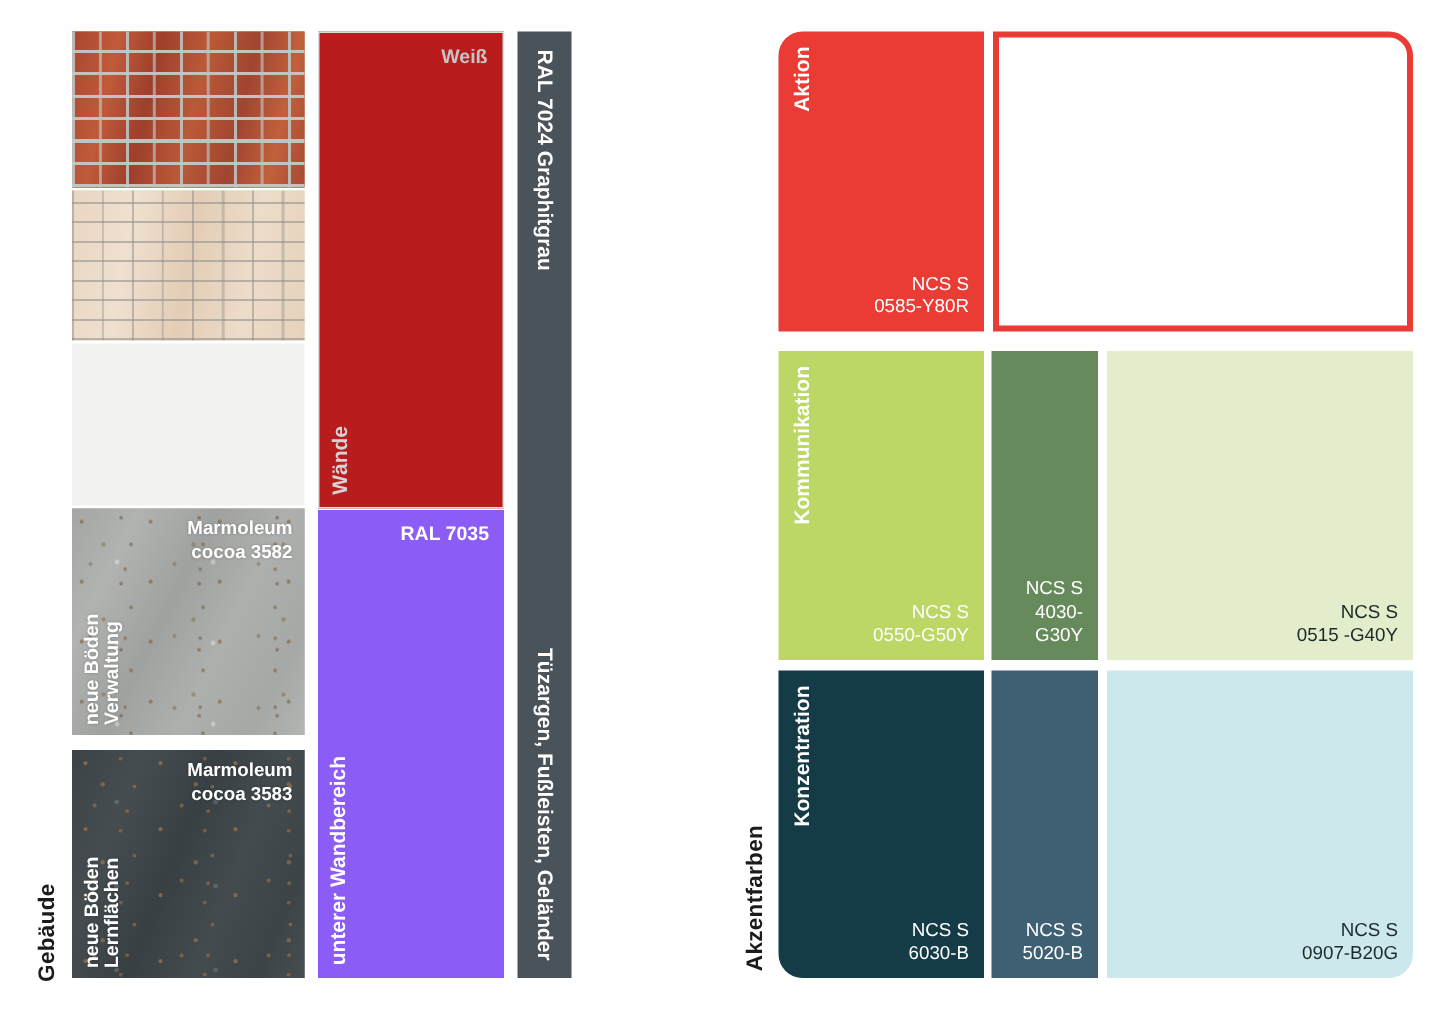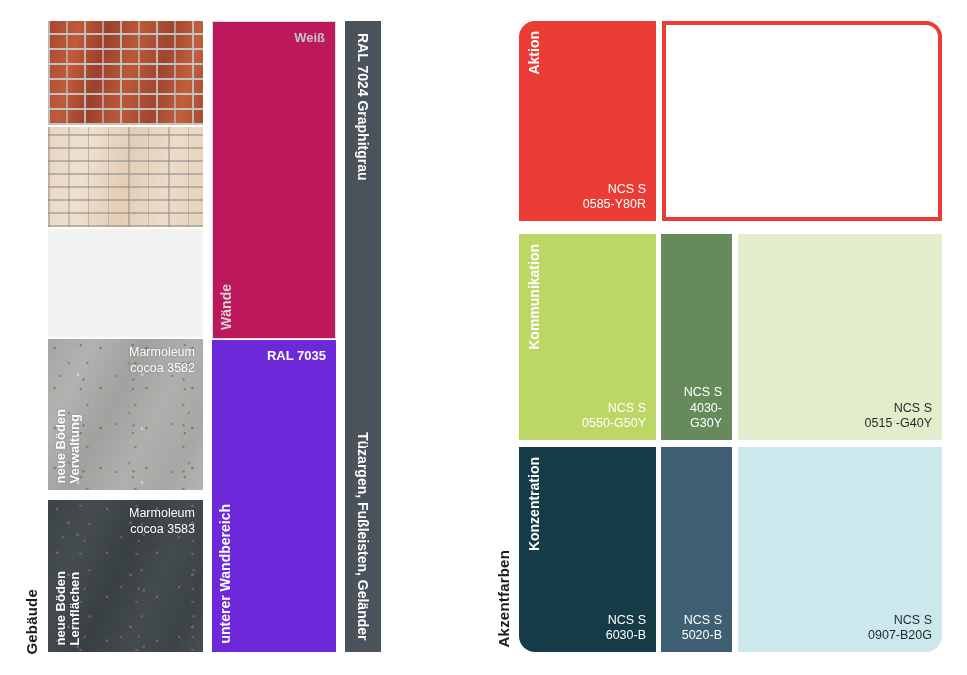--- a/index.html
+++ b/index.html
@@ -31,21 +31,21 @@
 
   
   #left-panel{position:absolute;left:0;top:0;width:480px;height:675px;}
 
   .swatch{position:absolute;overflow:hidden;}
 
   
   .tex-label{
     position:absolute;right:8px;top:6px;
     text-align:right;
-    font-weight:normal;font-size:12.5px;color:#ffffff;
+    font-weight:bold;font-size:12.5px;color:#ffffff;
     line-height:1.25;
     text-shadow:0 0 2px rgba(0,0,0,.25);
   }
   .tex-vlabel{
     position:absolute;left:6px;bottom:7px;
     font-weight:bold;font-size:13px;color:#ffffff;
     text-shadow:0 0 2px rgba(0,0,0,.25);
   }
 
   
@@ -152,32 +152,32 @@
       radial-gradient(circle at 26% 74%, rgba(186,132,76,.45) 0 1.1px, transparent 1.6px),
       radial-gradient(circle at 68% 85%, rgba(172,122,70,.5) 0 1px, transparent 1.5px),
       radial-gradient(circle at 45% 62%, rgba(220,220,220,.18) 0 1.3px, transparent 1.8px),
       linear-gradient(112deg,#3b4347 0%,#454d51 22%,#384044 45%,#434b4f 66%,#3c4448 85%,#464e52 100%);
     background-size:50px 44px,56px 48px,62px 52px,52px 46px,58px 50px,54px 48px,66px 56px,100% 100%;
   }
 
   
   #wall-white{
     border:1px solid #dcdcdc;
-    background:#be185d;
+    background:#b91c1c;
     box-sizing:border-box;
   }
   .wall-white-label{
     position:absolute;right:10px;top:8px;
     font-size:13px;font-weight:bold;color:#c3c6c5;
   }
   .wall-vlabel{
     position:absolute;left:6px;bottom:8px;
     font-size:14px;font-weight:bold;color:#d2d5d4;
   }
-  #wall-grey{background:#6d28d9;}
+  #wall-grey{background:#8b5cf6;}
   .wall-grey-label{
     position:absolute;right:10px;top:8px;
     font-size:13px;font-weight:bold;color:#ffffff;
   }
   .wall-grey-vlabel{
     position:absolute;left:6px;bottom:8px;
     font-size:14px;font-weight:bold;color:#ffffff;
   }
 
   

